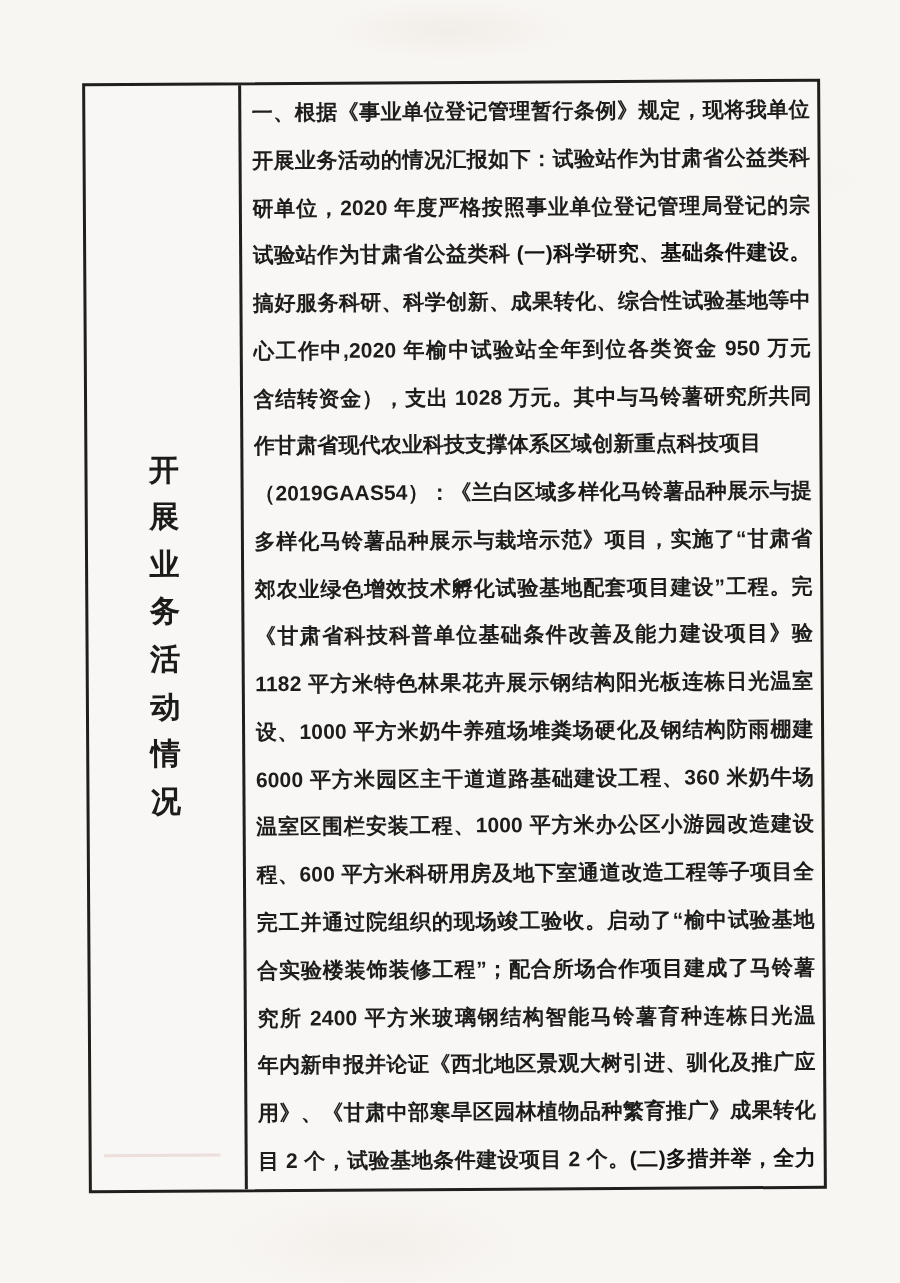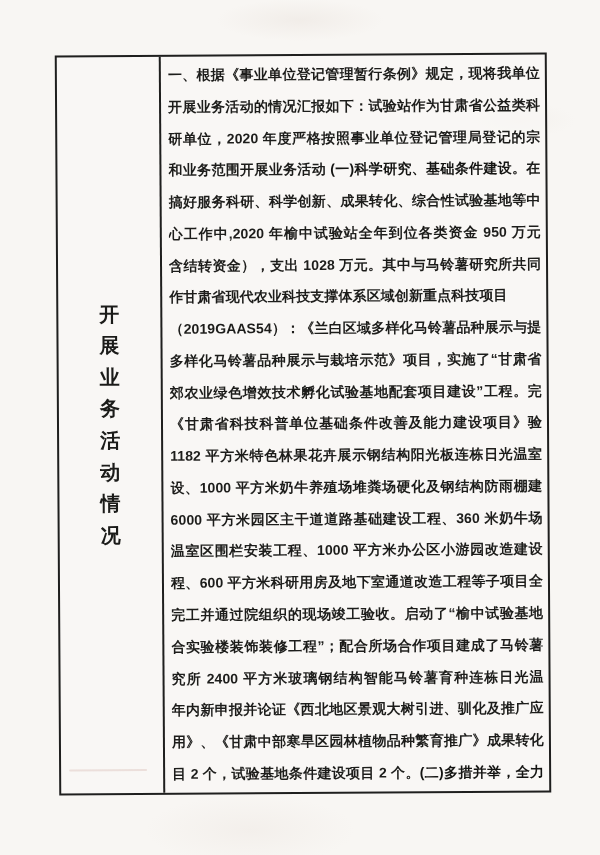--- a/index.html
+++ b/index.html
@@ -115,21 +115,21 @@
         <span class="vchar">动</span>
         <span class="vchar">情</span>
         <span class="vchar">况</span>
       </div>
     <div class="smudge"></div>
   </div>
   <div class="content-cell">
       <div class="line flush"><span>一、根据《事业单位登记管理暂行条例》规定，现将我单位</span></div>
       <div class="line flush"><span>开展业务活动的情况汇报如下：试验站作为甘肃省公益类科</span></div>
       <div class="line flush"><span>研单位，2020 年度严格按照事业单位登记管理局登记的宗旨</span></div>
-      <div class="line flush"><span>和业务范围开展业务活动 </span><span class="b">(一)科学研究、基础条件建设。</span><span>在</span></div>
+      <div class="line flush"><span>试验站作为甘肃省公益类科 </span><span class="b">(一)科学研究、基础条件建设。</span><span>在</span></div>
       <div class="line flush"><span>搞好服务科研、科学创新、成果转化、综合性试验基地等中</span></div>
       <div class="line flush"><span>心工作中,2020 年榆中试验站全年到位各类资金 950 万元（不</span></div>
       <div class="line flush"><span>含结转资金），支出 1028 万元。其中与马铃薯研究所共同合</span></div>
       <div class="line"><span>作甘肃省现代农业科技支撑体系区域创新重点科技项目</span></div>
       <div class="line flush"><span>（2019GAAS54）：《兰白区域多样化马铃薯品种展示与提升-</span></div>
       <div class="line flush"><span>多样化马铃薯品种展示与栽培示范》项目，实施了“甘肃省城</span></div>
       <div class="line flush"><span>郊农业绿色增效技术孵化试验基地配套项目建设”工程。完成</span></div>
       <div class="line flush"><span>《甘肃省科技科普单位基础条件改善及能力建设项目》验收；</span></div>
       <div class="line flush"><span>1182 平方米特色林果花卉展示钢结构阳光板连栋日光温室建</span></div>
       <div class="line flush"><span>设、1000 平方米奶牛养殖场堆粪场硬化及钢结构防雨棚建设、</span></div>

